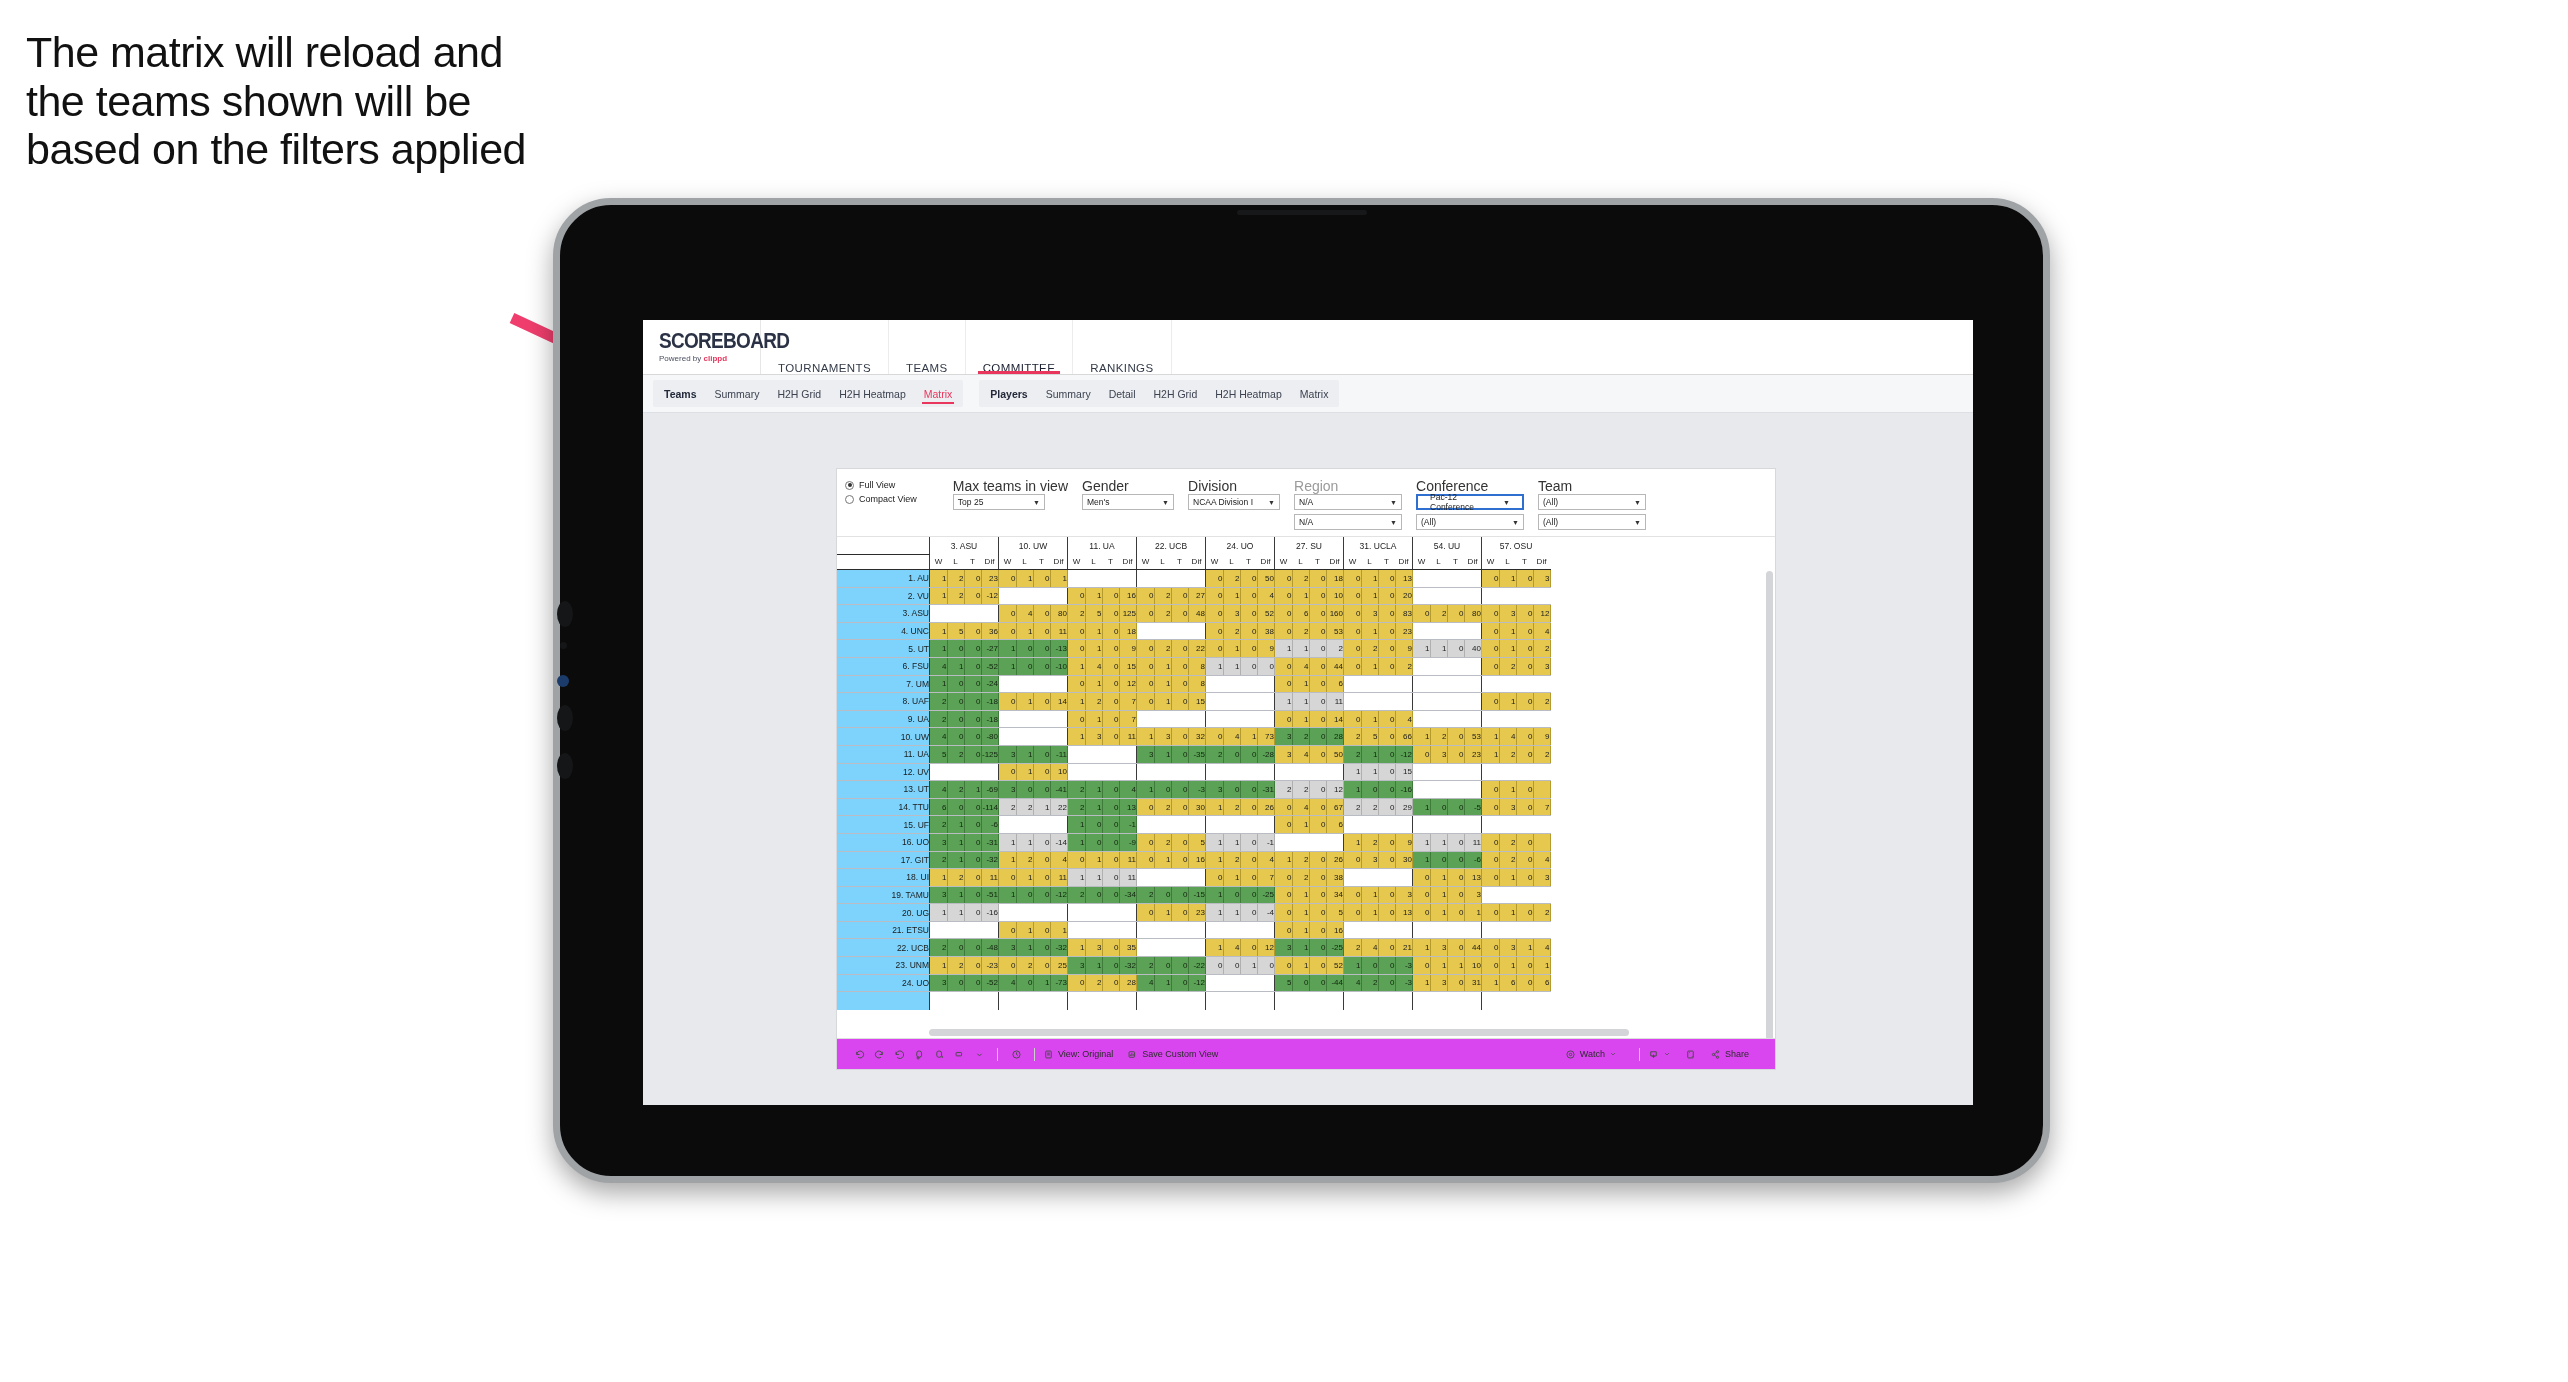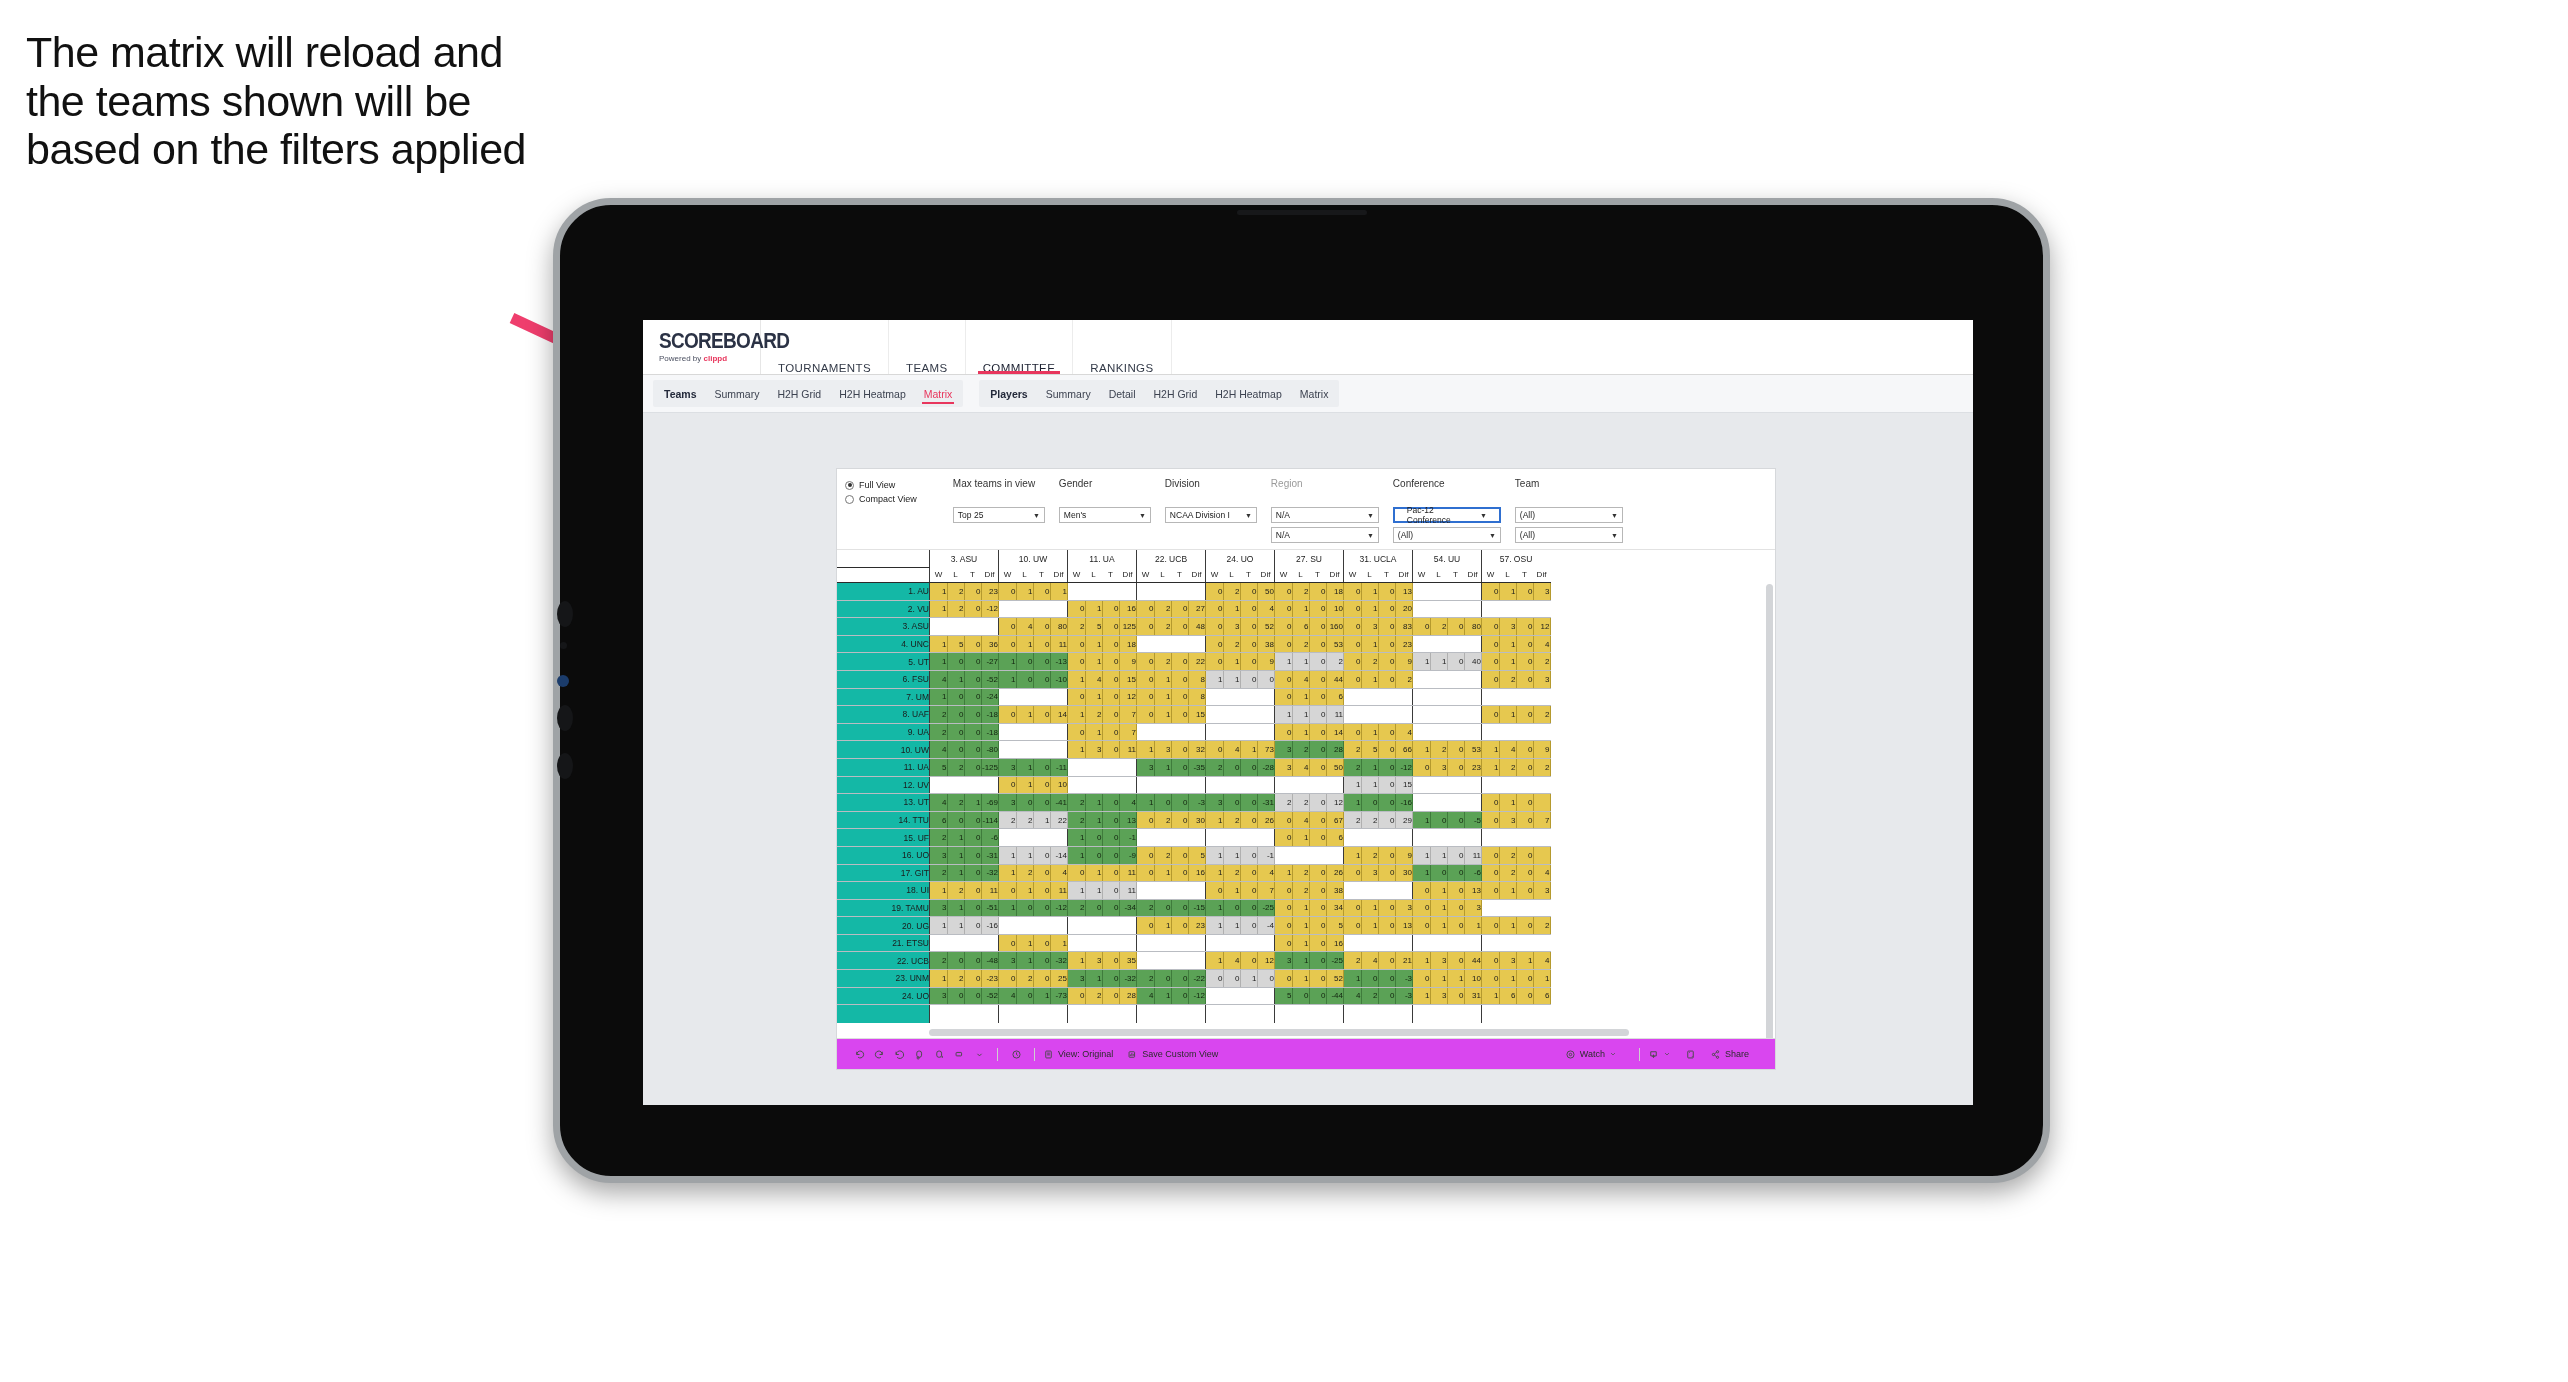--- a/index.html
+++ b/index.html
@@ -92,21 +92,21 @@
     background:#fff;border:1px solid #d6d8db;box-sizing:border-box;
     display:flex;flex-direction:column;
   }
 
   
   #filters{
     display:flex;align-items:flex-start;padding:9px 10px 6px 8px;gap:0px;
     border-bottom:1px solid #e2e2e2;
   }
   .fgroup{display:flex;flex-direction:column;margin-right:14px;}
-  .flabel{font-size:10px;color:#333;margin-bottom:18px;height:11px;}
+  .flabel{font-size:14px;color:#333;margin-bottom:5px;height:11px;}
   .flabel.dim{color:#9a9a9a;}
   .fselect{
     width:92px;height:16px;border:1px solid #b7b7b7;background:#fff;
     font-size:8.5px;color:#222;display:flex;align-items:center;
     padding:0 4px;box-sizing:border-box;justify-content:space-between;cursor:pointer;
   }
   .fselect + .fselect{margin-top:4px;}
   .fselect.wide{width:108px;}
   .fselect.hl{border:2px solid #2f6fd0;padding:0 12px;}
   .fselect .caret{font-size:7px;color:#333;margin-left:3px;}
@@ -127,21 +127,21 @@
     font-size:8.5px;font-weight:normal;color:#1b1b1b;text-align:center;
     height:17px;border-left:1px solid #3a3a3a;background:#fff;
   }
   th.sub{
     font-size:8px;font-weight:normal;color:#1b1b1b;text-align:center;
     height:15px;width:17px;background:#fff;border-bottom:1px solid #2b2b2b;
   }
   th.sub.first{border-left:1px solid #3a3a3a;}
   td.rowlab{
     width:92px;text-align:right;padding-right:5px;font-size:8.5px;color:#1b1b1b;
-    border-bottom:1px solid #b9bcc2;background:#14b8a6;height:17.6px;box-sizing:border-box;
+    border-bottom:1px solid #b9bcc2;background:#7dd3fc;height:17.6px;box-sizing:border-box;
     white-space:nowrap;
   }
   td.cell{
     width:17px;height:17.6px;text-align:right;padding-right:2px;box-sizing:border-box;
     font-size:8px;color:#1b1b1b;border-bottom:1px solid #b9bcc2;
   }
   td.cell.g0{background:#e6c84f;border-right:1px solid #b59a2e;}
   td.cell.g1{background:#5ba256;border-right:1px solid #3f7c3c;color:#12240f;}
   td.cell.g2{background:#d6d6d6;border-right:1px solid #b0b0b0;}
   td.cell.g3{background:#ffffff;border-right:none;}

